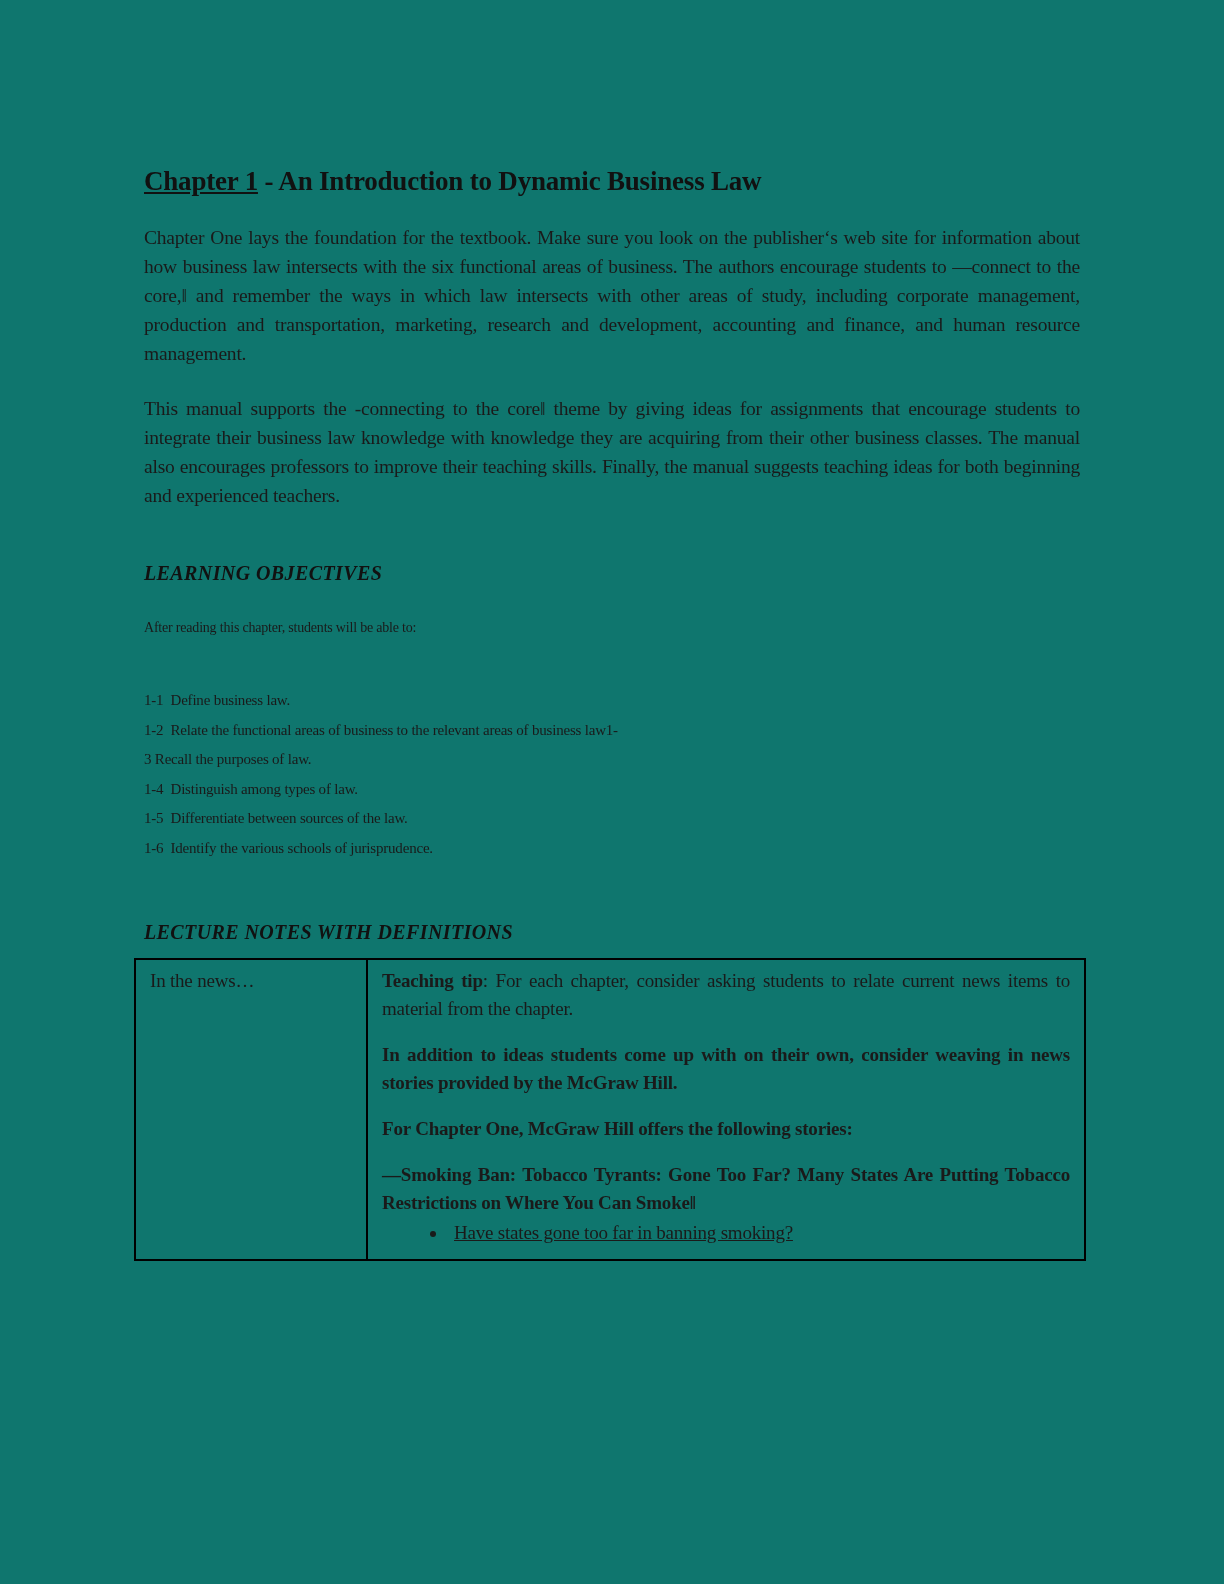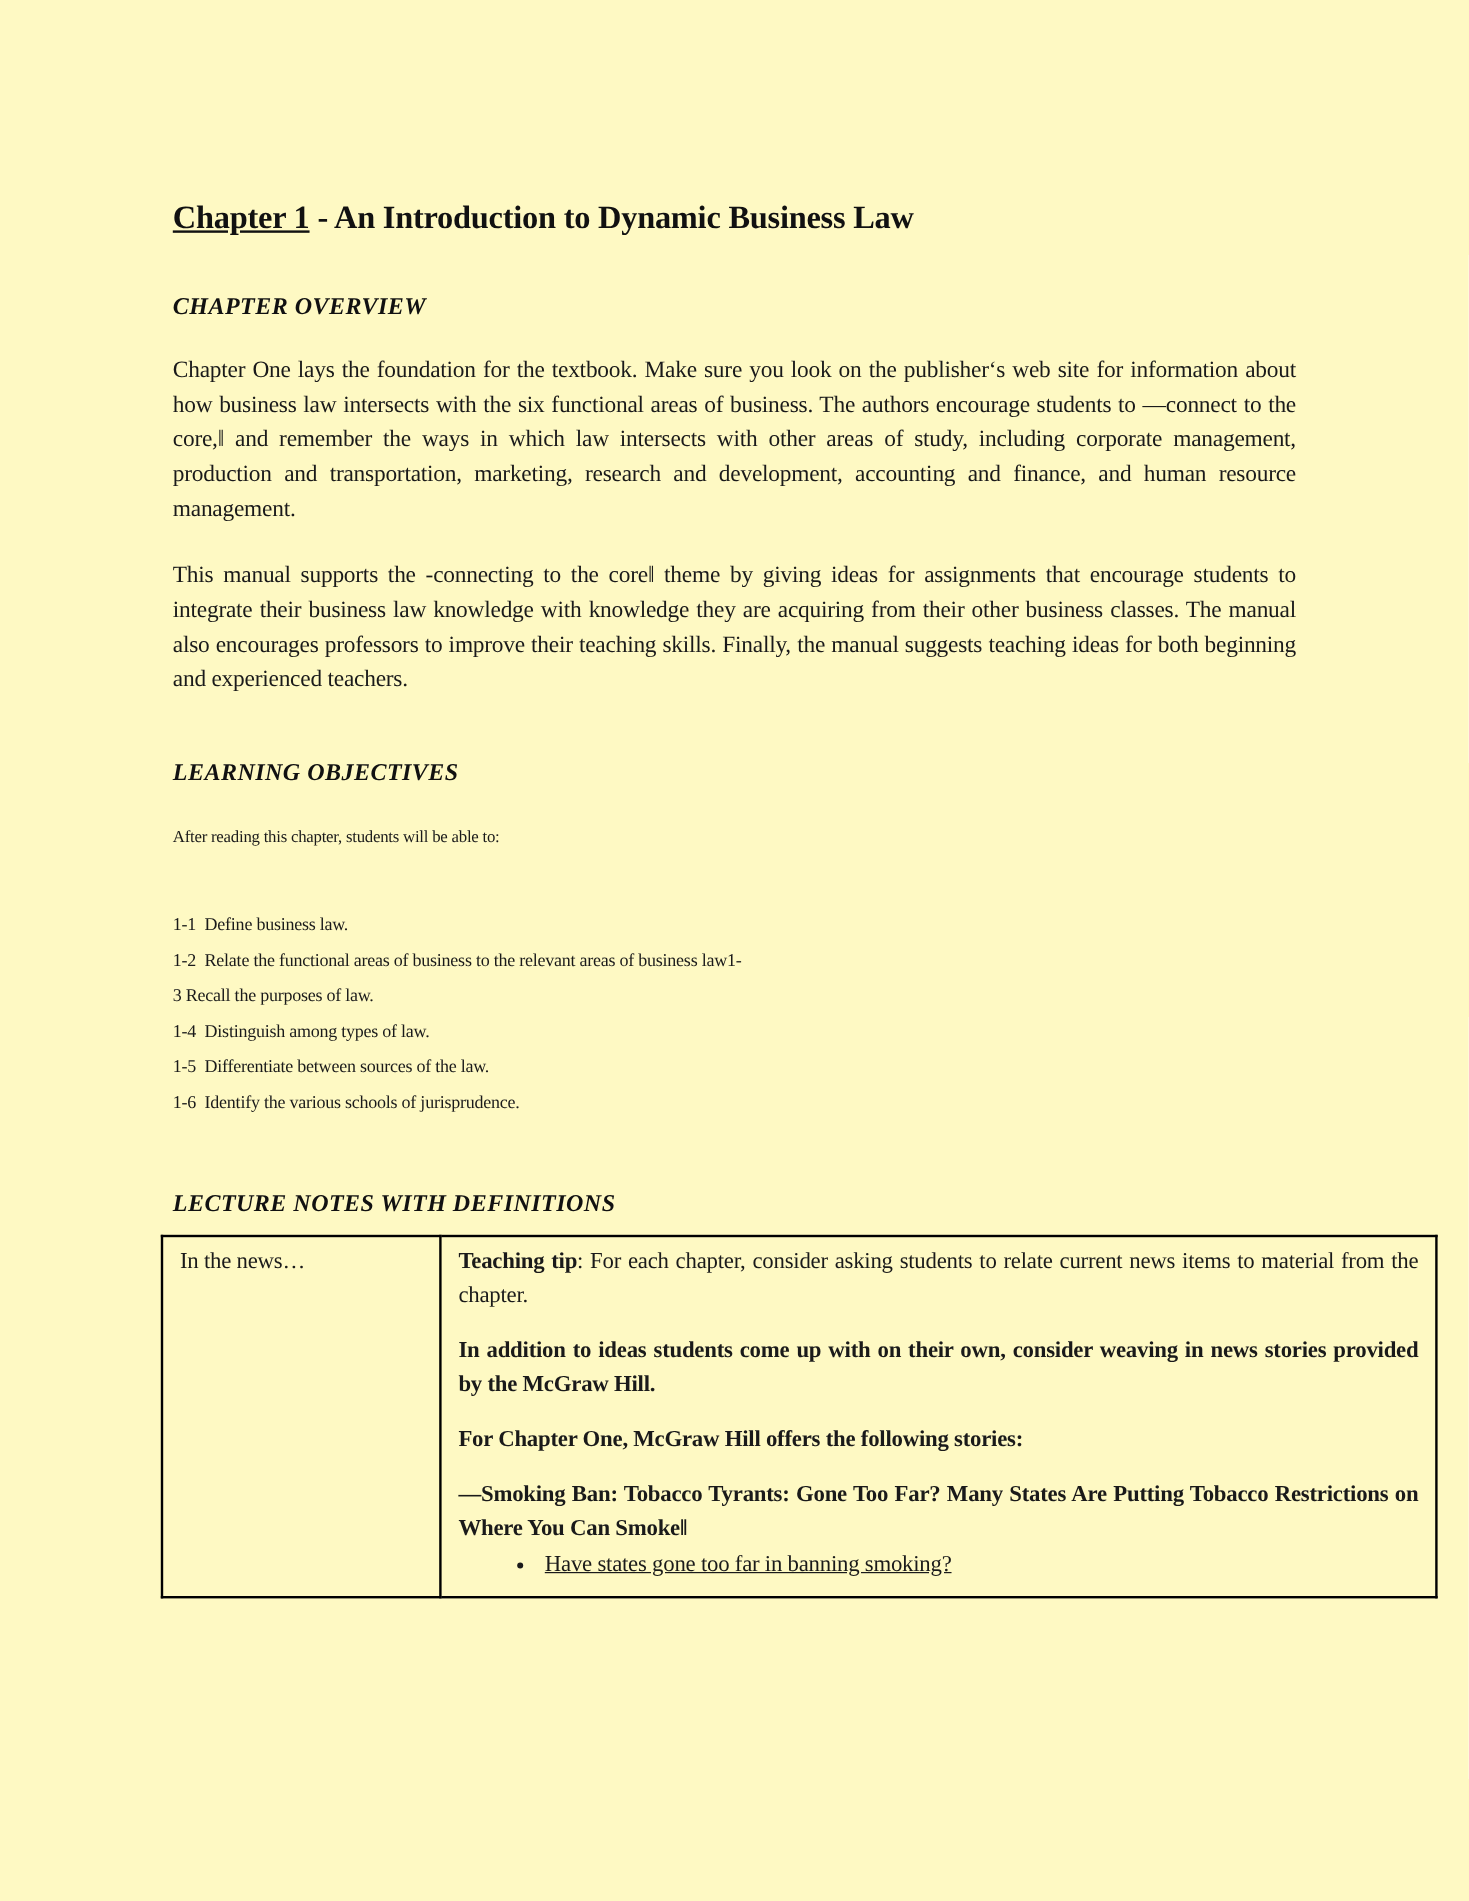--- a/index.html
+++ b/index.html
@@ -1,20 +1,20 @@
 <!DOCTYPE html>
 <html><head>
 <meta charset="utf-8">
 <style>
   * { box-sizing: border-box; }
   html, body { margin: 0; padding: 0; background: #ffffff; }
   .page {
     width: 1224px;
     height: 1584px;
-    background: #fef9c3;
+    background: #0f766e;
     color: #1a1a1a;
     font-family: "Liberation Serif", "DejaVu Serif", serif;
     padding: 166px 144px 0 144px;
     position: relative;
     overflow: hidden;
   }
   .doc-title {
     font-size: 27px;
     font-weight: bold;
     margin: 0;
@@ -54,21 +54,21 @@
   }
   .objectives-list li {
     font-size: 15px;
     line-height: 29.5px;
     letter-spacing: -0.2px;
     white-space: pre-wrap;
   }
   .notes-table {
     border-collapse: collapse;
     margin: 14px 0 0 -10px;
-    width: 1064px;
+    width: 952px;
     table-layout: fixed;
   }
   .notes-table td {
     border: 2px solid #000;
     vertical-align: top;
     padding: 7px 14px 12px 14px;
     font-size: 19px;
     line-height: 28px;
     letter-spacing: -0.2px;
   }
@@ -82,21 +82,20 @@
   }
   .cell-right ul li { padding-left: 6px; text-decoration: underline; }
 </style>
 </head>
 <body>
 
 <div class="page">
 
   <h1 class="doc-title"><span class="underlined">Chapter 1</span><span> - An Introduction to Dynamic Business Law</span></h1>
 
-  <h2 class="section-heading h-overview">CHAPTER OVERVIEW</h2>
 
   <p class="body-par">Chapter One lays the foundation for the textbook. Make sure you look on the publisher‘s web site for information about how business law intersects with the six functional areas of business. The authors encourage students to ―connect to the core,‖ and remember the ways in which law intersects with other areas of study, including corporate management, production and transportation, marketing, research and development, accounting and finance, and human resource management.</p>
 
   <p class="body-par">This manual supports the -connecting to the core‖ theme by giving ideas for assignments that encourage students to integrate their business law knowledge with knowledge they are acquiring from their other business classes. The manual also encourages professors to improve their teaching skills. Finally, the manual suggests teaching ideas for both beginning and experienced teachers.</p>
 
   <h2 class="section-heading h-objectives">LEARNING OBJECTIVES</h2>
 
   <p class="intro-par">After reading this chapter, students will be able to:</p>
 
   <ul class="objectives-list">

